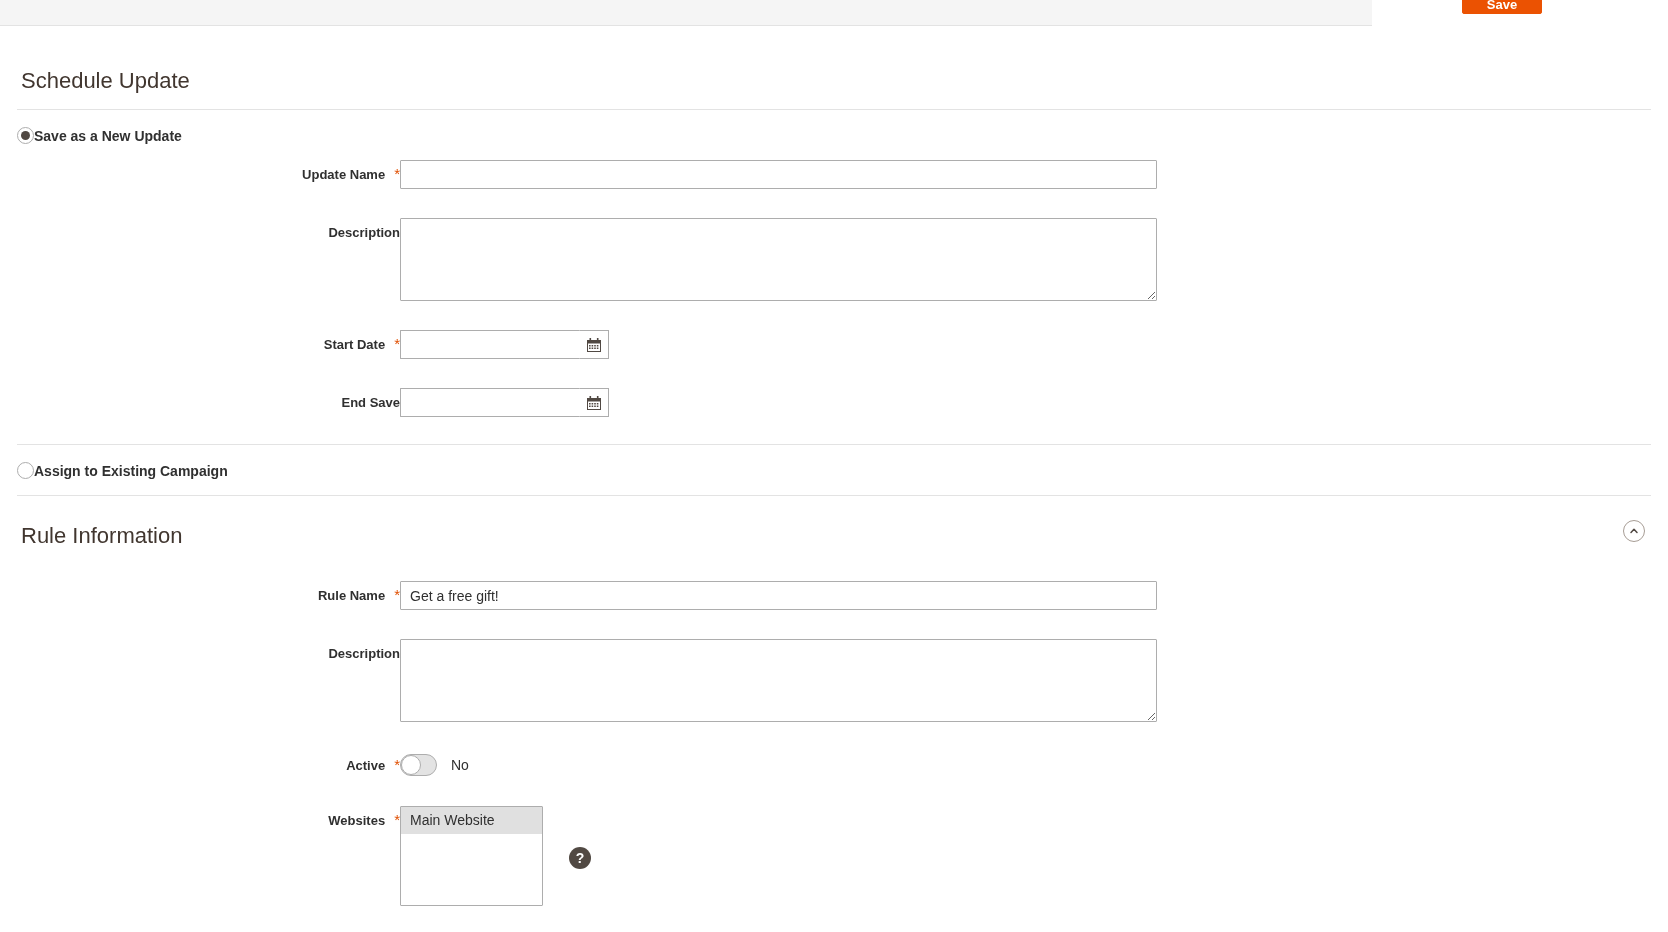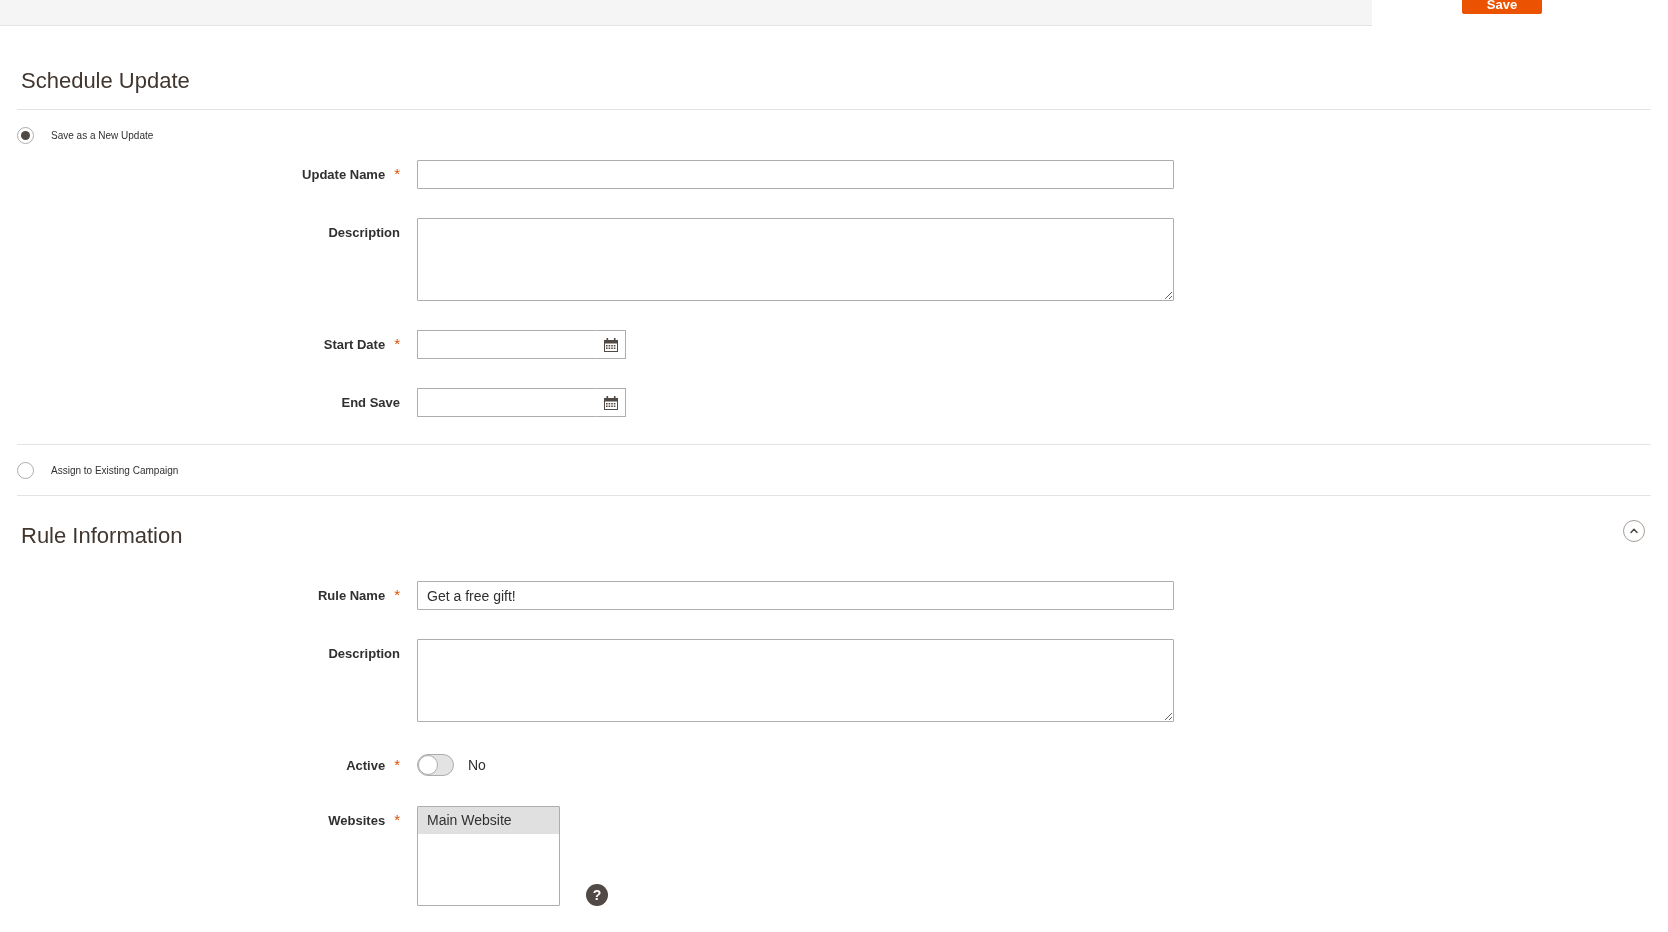--- a/index.html
+++ b/index.html
@@ -92,23 +92,23 @@
     content: "";
     position: absolute;
     left: 3px;
     top: 3px;
     width: 9px;
     height: 9px;
     border-radius: 50%;
     background: #514943;
   }
   .radio-label {
-    margin-left: 17px;
-    font-size: 10px;
-    font-weight: 400;
+    margin-left: 0;
+    font-size: 14px;
+    font-weight: 700;
     color: #303030;
     cursor: pointer;
   }
 
   
   .field-row {
     display: flex;
     align-items: flex-start;
     margin-bottom: 29px;
   }
@@ -129,23 +129,23 @@
     line-height: 16px;
   }
   .req-star {
     color: #e04f00;
     font-size: 15px;
     line-height: 14px;
     margin-left: 9px;
     font-weight: 400;
   }
   .field-control-cell {
-    margin-left: 17px;
-    display: flex;
-    align-items: flex-end;
+    margin-left: 0;
+    display: flex;
+    align-items: center;
   }
 
   input.text-input,
   textarea.text-area,
   select.multi-select {
     font-family: "Liberation Sans", sans-serif;
     font-size: 14px;
     color: #303030;
     background: #ffffff;
     border: 1px solid #adadad;

